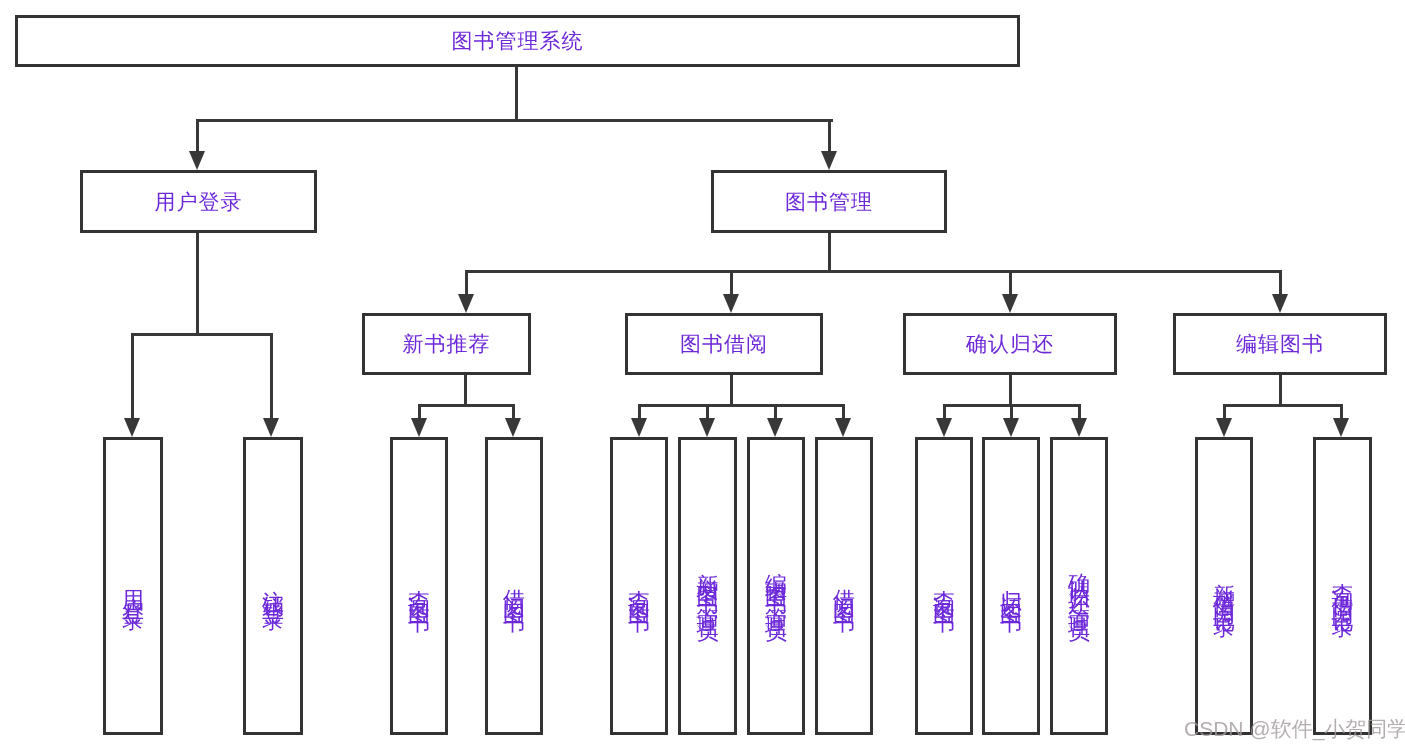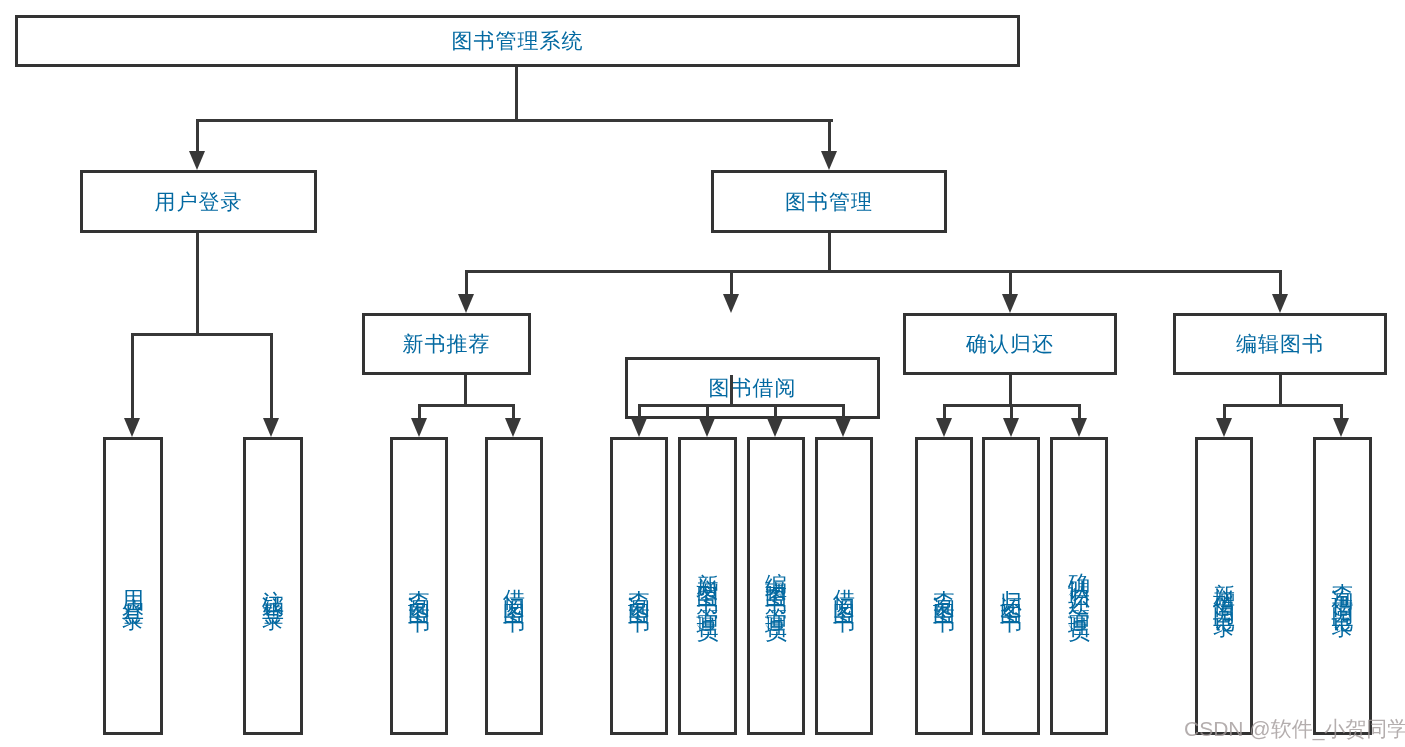--- a/index.html
+++ b/index.html
@@ -2,21 +2,21 @@
 <html><head>
 <meta charset="utf-8">
 <style>
   html,body{margin:0;padding:0;background:#ffffff;}
   .canvas{
     position:relative;width:1405px;height:747px;background:#ffffff;overflow:hidden;
     font-family:"Liberation Sans","DejaVu Sans",sans-serif;
   }
   .box{
     position:absolute;box-sizing:border-box;border:3px solid #333333;background:#ffffff;
-    display:flex;align-items:center;justify-content:center;color:#0369a1;
+    display:flex;align-items:center;justify-content:center;color:#6d28d9;
   }
   .h{font-size:21px;letter-spacing:1px;}
   .v{font-size:22px;}
   .v .vtext{writing-mode:vertical-rl;text-orientation:mixed;letter-spacing:7px;line-height:1;}
   .vl{position:absolute;width:3px;background:#383838;}
   .hlz{position:absolute;height:3px;background:#383838;}
   .arrow{
     position:absolute;width:0;height:0;
     border-left:8px solid transparent;border-right:8px solid transparent;
     border-top:19px solid #383838;
@@ -63,21 +63,21 @@
   <div class="vl" style="left:730px;top:270px;height:26px;"></div>
   <div class="arrow" style="left:723px;top:294px;"></div>
   <div class="vl" style="left:1009px;top:270px;height:26px;"></div>
   <div class="arrow" style="left:1002px;top:294px;"></div>
   <div class="vl" style="left:1279px;top:270px;height:26px;"></div>
   <div class="arrow" style="left:1272px;top:294px;"></div>
 
   <div class="box h" style="left:362px;top:313px;width:169px;height:62px;">
     <span>新书推荐</span>
   </div>
-  <div class="box h" style="left:625px;top:313px;width:255px;height:62px;margin-top:44px;">
+  <div class="box h" style="left:625px;top:313px;width:198px;height:62px;">
     <span>图书借阅</span>
   </div>
   <div class="box h" style="left:903px;top:313px;width:214px;height:62px;">
     <span>确认归还</span>
   </div>
   <div class="box h" style="left:1173px;top:313px;width:214px;height:62px;">
     <span>编辑图书</span>
   </div>
 
   <div class="vl" style="left:464px;top:375px;height:31px;"></div>

